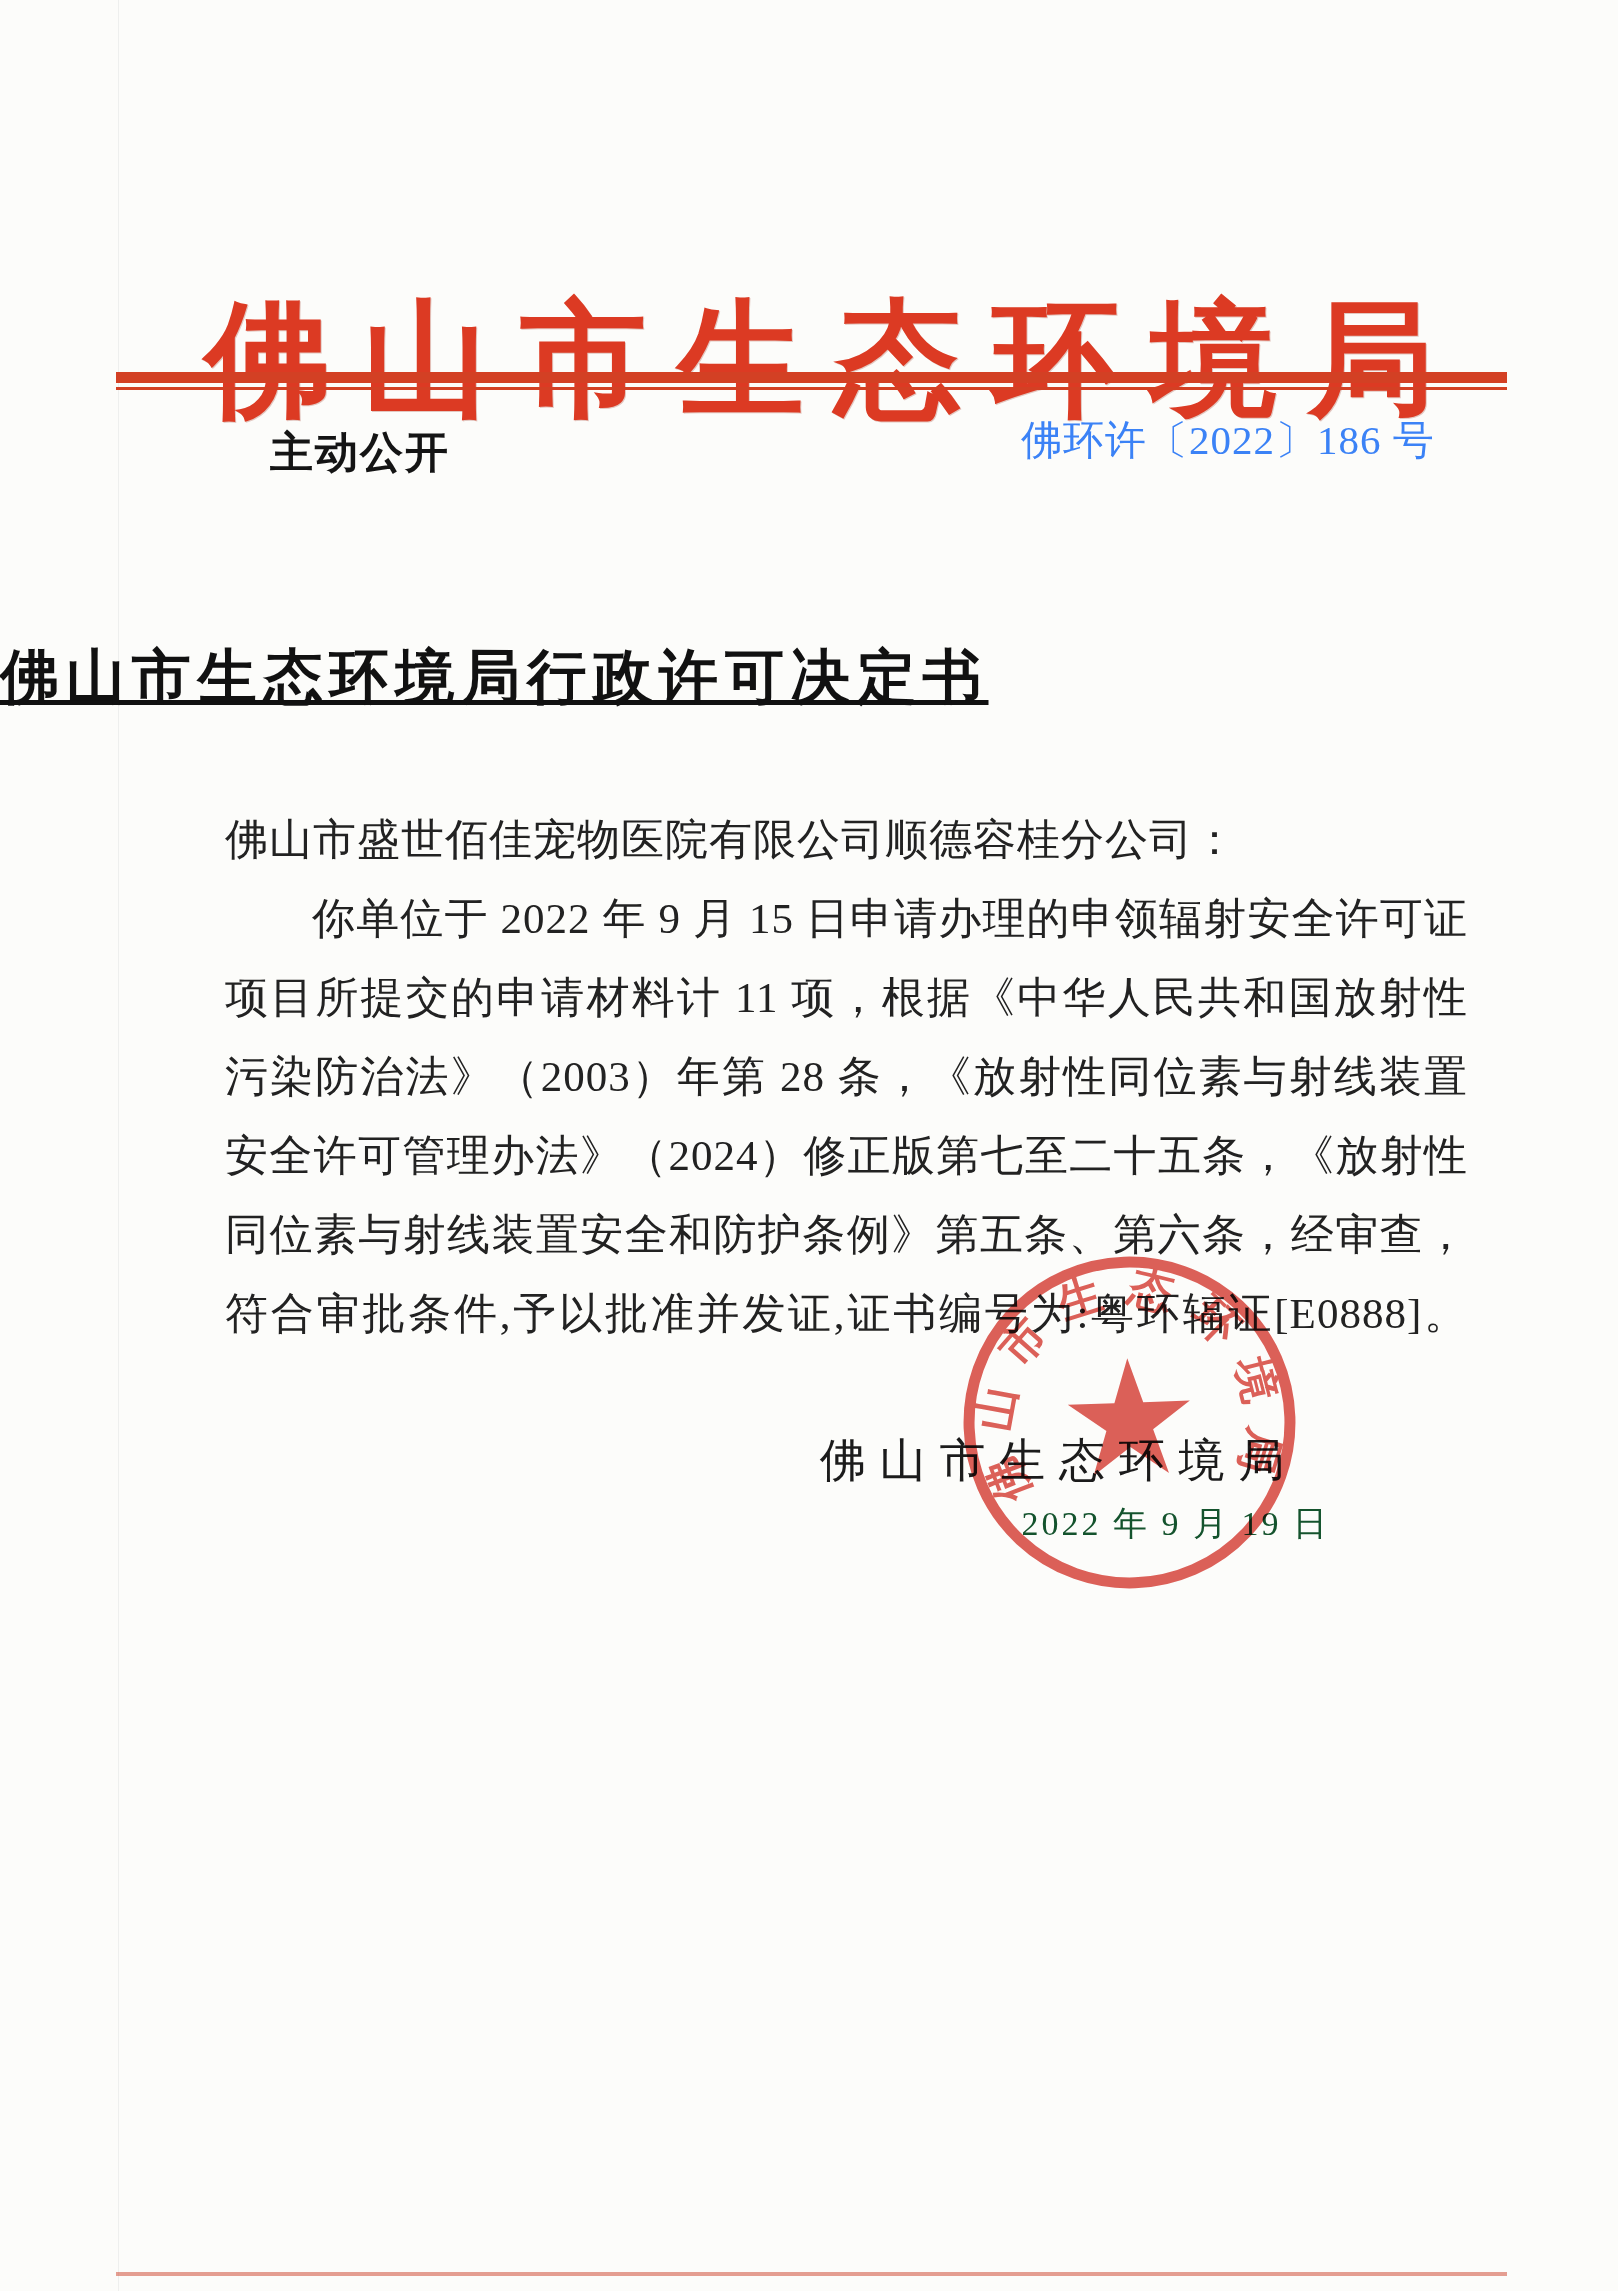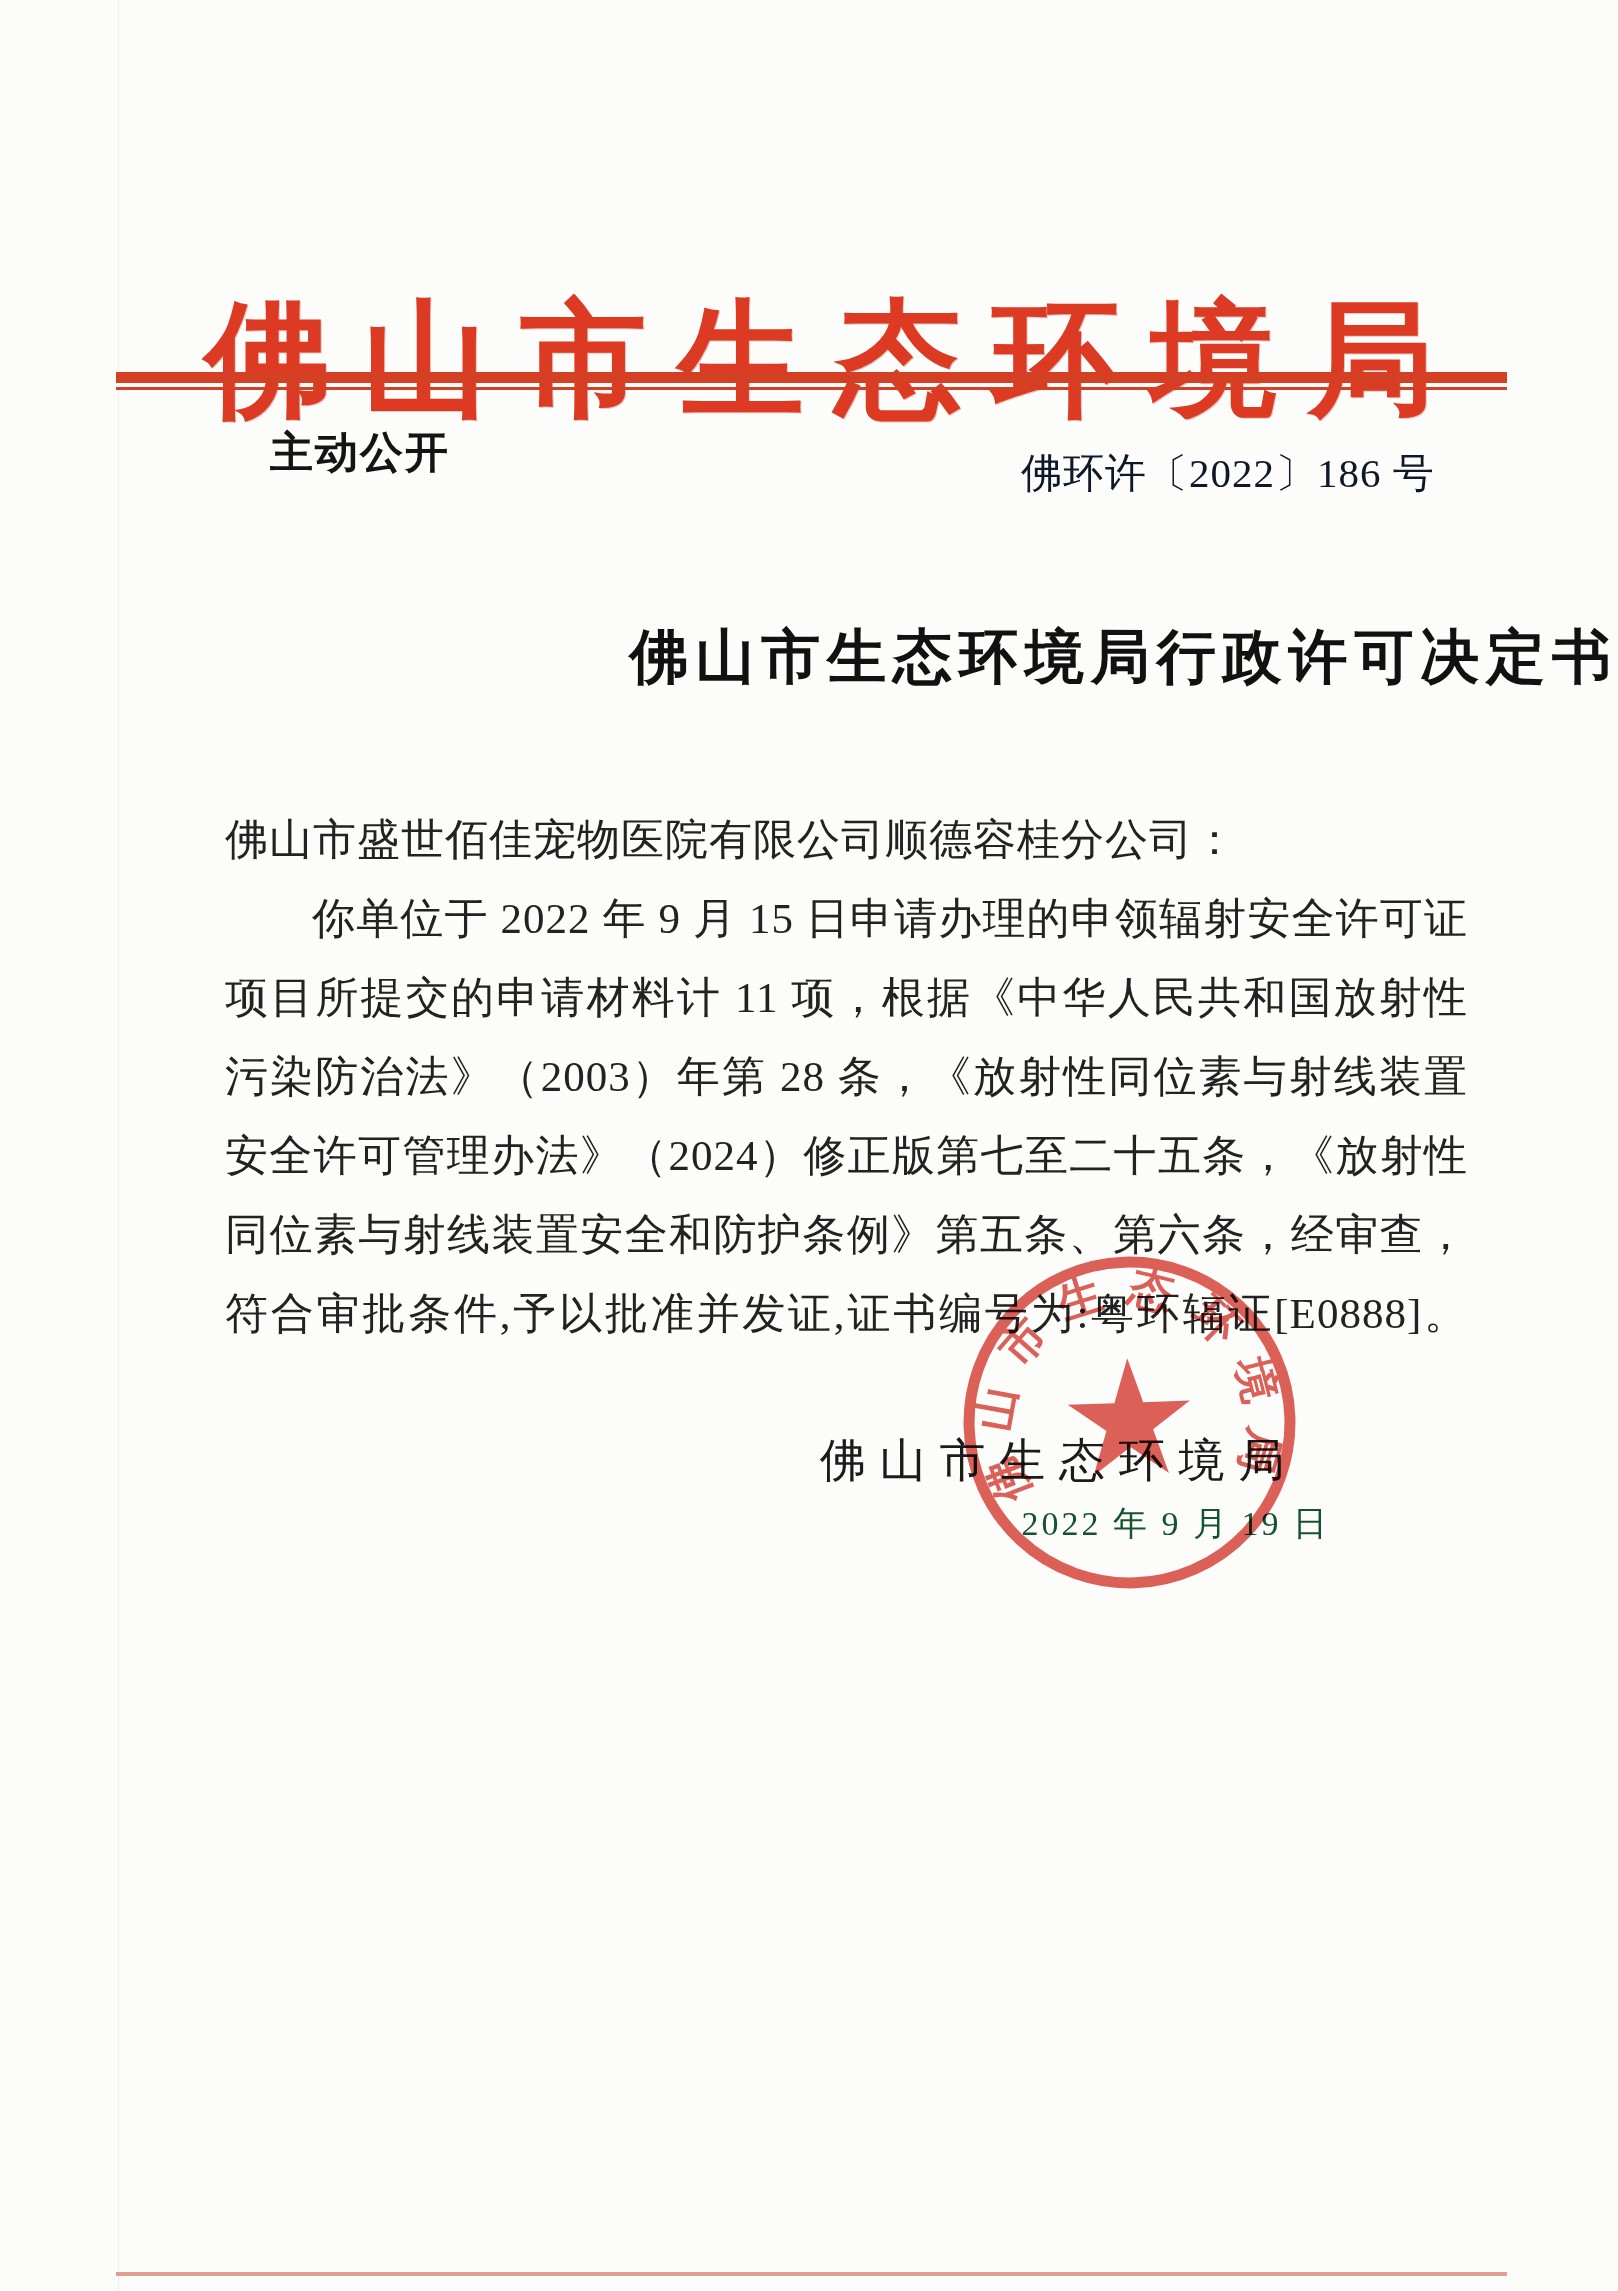--- a/index.html
+++ b/index.html
@@ -32,30 +32,31 @@
     position:absolute;left:116px;top:387px;width:1391px;height:3px;
     background:#d34024;
   }
   .disclosure{
     position:absolute;left:270px;top:424px;
     font-family:"Liberation Sans","DejaVu Sans",sans-serif;
     font-weight:700;font-size:43px;color:#141414;
     letter-spacing:2px;
   }
   .doc-number{
-    position:absolute;left:1021px;top:446px;
-    font-size:41px;color:#0f172a;letter-spacing:1px;
+    position:absolute;left:1021px;top:413px;
+    font-size:41px;color:#3b82f6;letter-spacing:1px;
     white-space:nowrap;
   }
   
   .doc-title{
-    position:absolute;left:0;top:618px;width:1618px;
-    text-align:right;
+    position:absolute;left:0;top:638px;width:1618px;
+    text-align:left;
     font-size:59px;font-weight:700;color:#111;
     letter-spacing:6.9px;
+    text-decoration:underline;
   }
   
   .body-block{
     position:absolute;left:225px;top:800px;width:1243px;
     font-size:43px;color:#222;
   }
   .line{
     height:79px;line-height:79px;white-space:nowrap;
     letter-spacing:1px;
   }

